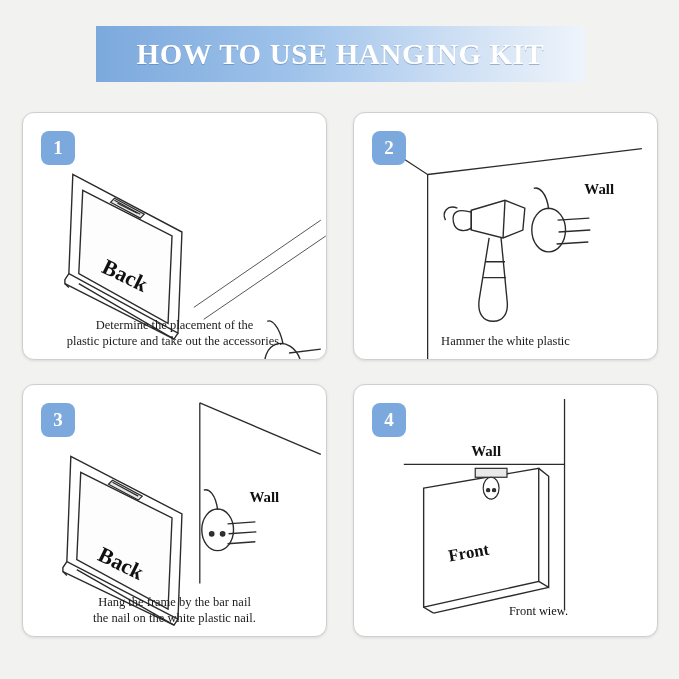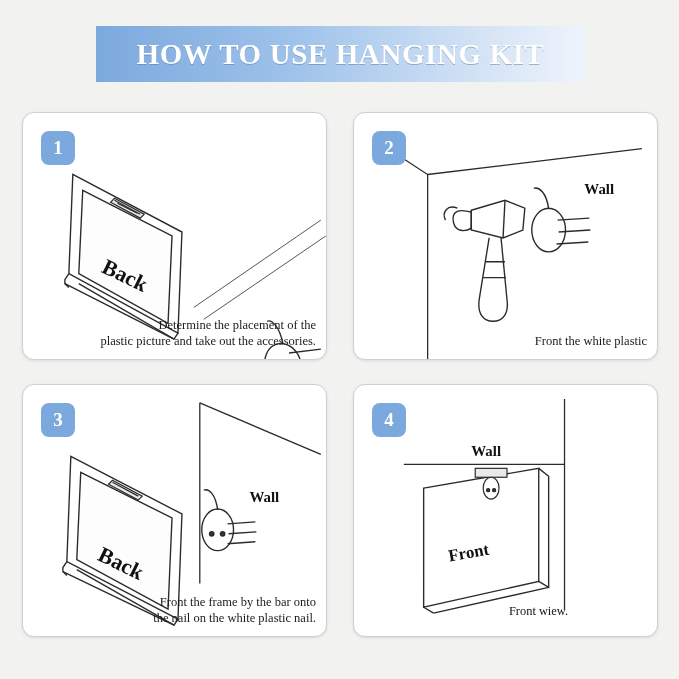--- a/index.html
+++ b/index.html
@@ -79,21 +79,21 @@
     display: flex;
     align-items: center;
     justify-content: center;
   }
 
   .caption {
     position: absolute;
     left: 10px;
     right: 10px;
     bottom: 10px;
-    text-align: right;
+    text-align: center;
     font-family: "Liberation Serif", serif;
     font-size: 12.5px;
     line-height: 16px;
     color: #1b1b1b;
   }
 
   .art {
     position: absolute;
     left: 0;
     top: 0;
@@ -202,21 +202,21 @@
 
           <path d="M104,96 C94,92 88,100 92,108"></path>
 
           <path d="M136,126 L126,188 C124,202 130,210 140,210 C150,210 156,202 154,188 L148,126"></path>
           <line x1="132" y1="150" x2="152" y2="150"></line>
           <line x1="130" y1="166" x2="153" y2="166"></line>
         </g>
       </svg>
       <div class="step-badge">2</div>
       <div class="caption">
-        <div>Front the white plastic</div>
+        <div>Hammer the white plastic</div>
       </div>
     </div>
 
     <div class="panel p3">
       <svg class="art" viewBox="0 0 305 253">
 
         <g class="ln" stroke-width="1.3">
           <polyline points="178,18 300,70"></polyline>
           <line x1="178" y1="18" x2="178" y2="200"></line>
         </g>
@@ -241,21 +241,21 @@
           <path d="M196,126 C194,110 187,104 182,106"></path>
           <circle cx="190" cy="150" r="2.2" fill="#333"></circle>
           <circle cx="201" cy="150" r="2.2" fill="#333"></circle>
           <line x1="206" y1="140" x2="234" y2="138"></line>
           <line x1="207" y1="150" x2="235" y2="148"></line>
           <line x1="206" y1="160" x2="234" y2="158"></line>
         </g>
       </svg>
       <div class="step-badge">3</div>
       <div class="caption">
-        <div>Front the frame by the bar onto</div>
+        <div>Hang the frame by the bar nail</div>
         <div>the nail on the white plastic nail.</div>
       </div>
     </div>
 
     <div class="panel p4">
       <svg class="art" viewBox="0 0 305 253">
 
         <g class="ln" stroke-width="1.3">
           <line x1="212" y1="14" x2="212" y2="226"></line>
           <line x1="50" y1="80" x2="212" y2="80"></line>

